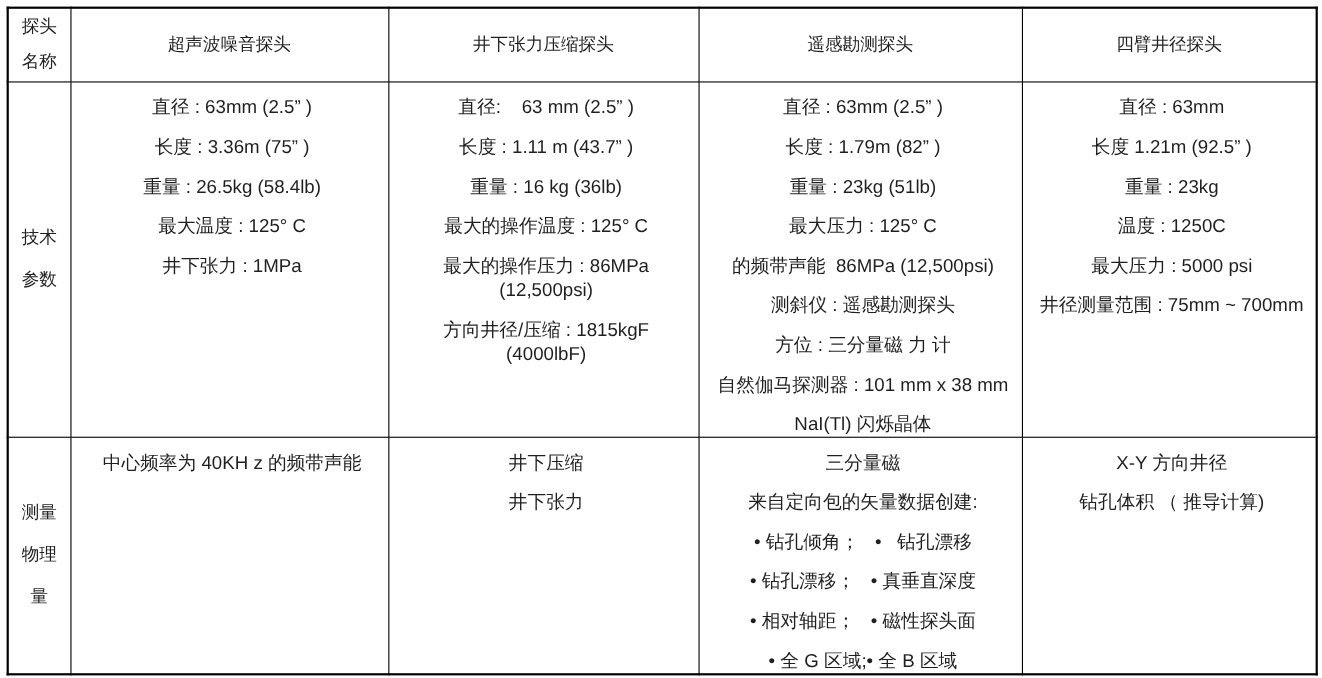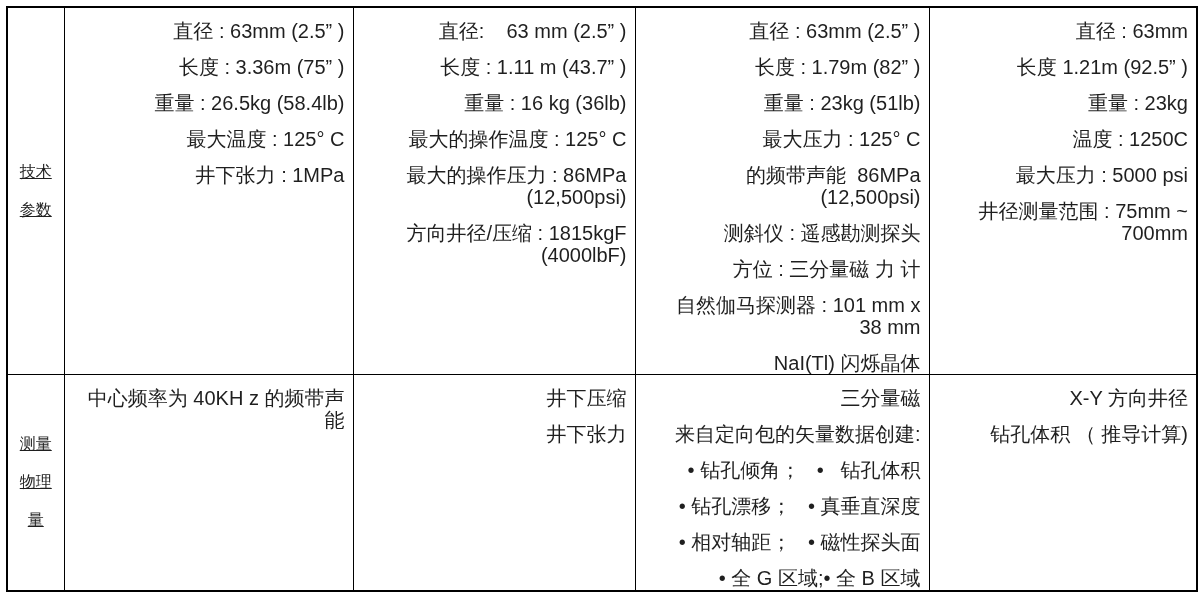--- a/index.html
+++ b/index.html
@@ -52,31 +52,30 @@
     vertical-align: middle;
     font-size: 16px;
     padding: 0 6px;
   }
   td.data-cell {
     padding: 12px 8px 0 13px;
   }
   .line {
     margin: 0 0 14px 0;
     line-height: 22px;
-    font-size: 20px;
+    font-size: 17px;
     white-space: pre-wrap;
-    text-align: right;
+    text-align: center;
   }
   .label-line {
     margin: 0 0 16px 0;
     line-height: 22px;
     font-size: 16px;
     white-space: pre-wrap;
     text-align: center;
-    text-decoration: underline;
   }
   .corner-line {
     margin: 0 0 10px 0;
     line-height: 22px;
     font-size: 16px;
     white-space: pre-wrap;
     text-align: center;
   }
   .lines-box > .line:last-child,
   .lines-box > .label-line:last-child,
@@ -91,20 +90,40 @@
   <table class="spec-table">
     <colgroup>
       <col style="width:57px">
       <col style="width:289px">
       <col style="width:282px">
       <col style="width:294px">
       <col style="width:268px">
     </colgroup>
 
     <tbody>
+        <tr class="header-row">
+      <th class="corner-cell">
+        <div class="lines-box">
+              <p class="corner-line">探头</p>
+              <p class="corner-line">名称</p>
+            </div>
+      </th>
+      <th class="col-header-cell">
+        <span>超声波噪音探头</span>
+      </th>
+      <th class="col-header-cell">
+        <span>井下张力压缩探头</span>
+      </th>
+      <th class="col-header-cell">
+        <span>遥感勘测探头</span>
+      </th>
+      <th class="col-header-cell">
+        <span>四臂井径探头</span>
+      </th>
+    </tr>
 
     <tr class="tech-row">
       <td class="row-label-cell">
         <div class="lines-box">
               <p class="label-line">技术</p>
               <p class="label-line">参数</p>
             </div>
       </td>
       <td class="data-cell lines-box">
             <p class="line">直径 : 63mm (2.5” )</p>
@@ -153,21 +172,21 @@
       <td class="data-cell lines-box">
             <p class="line">中心频率为 40KH z 的频带声能</p>
           </td>
       <td class="data-cell lines-box">
             <p class="line">井下压缩</p>
             <p class="line">井下张力</p>
           </td>
       <td class="data-cell lines-box">
             <p class="line">三分量磁</p>
             <p class="line">来自定向包的矢量数据创建:</p>
-            <p class="line">• 钻孔倾角；   •   钻孔体积</p>
+            <p class="line">• 钻孔倾角；   •   钻孔漂移</p>
             <p class="line">• 钻孔漂移；   • 真垂直深度</p>
             <p class="line">• 相对轴距；   • 磁性探头面</p>
             <p class="line">• 全 G 区域;• 全 B 区域</p>
           </td>
       <td class="data-cell lines-box">
             <p class="line">X-Y 方向井径</p>
             <p class="line">钻孔体积 （ 推导计算)</p>
           </td>
     </tr>
   </tbody>

